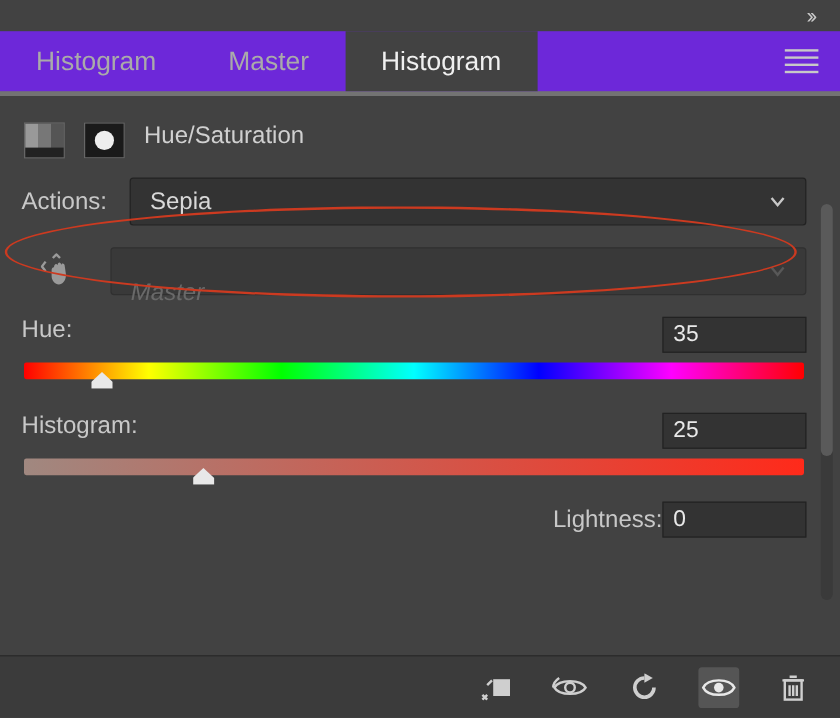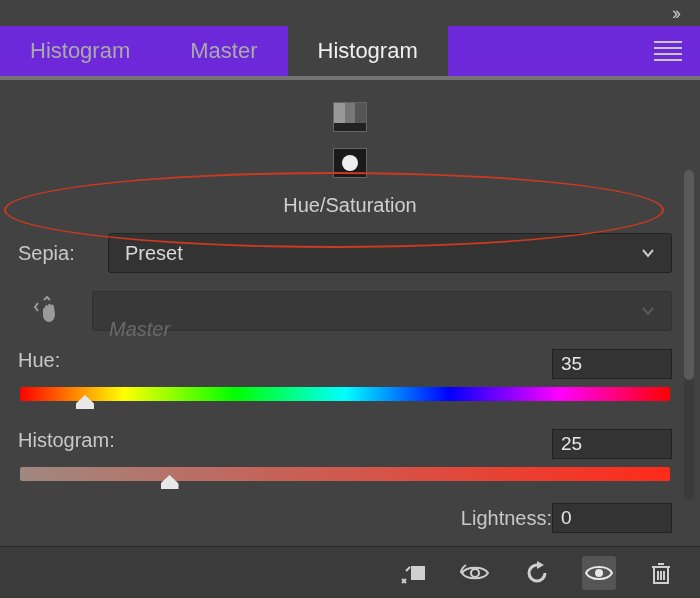--- a/index.html
+++ b/index.html
@@ -10,21 +10,21 @@
   .topbar { height: 26px; display:flex; justify-content:flex-end; align-items:center; padding-right:22px;}
   .expand-icon { color:#c8c8c8; letter-spacing:-3px; font-size:18px; cursor:pointer;}
 
   .tabrow { display:flex; align-items:center; height:54px; background:#6d28d9; border-bottom:4px solid #737373;}
   .tab { padding:0 30px; height:100%; display:flex; align-items:center; font-size:22px; color:#aaaaaa; cursor:pointer;}
   .tab.active { background:#424242; color:#f0f0f0; }
   .spacer { flex:1; }
   .menu-icon { width:28px; height:54px; display:flex; flex-direction:column; justify-content:center; gap:4px; margin-right:18px; cursor:pointer;}
   .menu-icon div { height:2px; background:#c8c8c8;}
 
-  .header { display:flex; align-items:center; gap:16px; padding:22px 20px 12px 20px;flex-direction:column;}
+  .header { display:flex; align-items:flex-start; gap:16px; padding:22px 20px 12px 20px;}
   .adj-icon { width:34px; height:30px; border:1px solid #666; background:linear-gradient(90deg,#999 0%,#999 33%,#777 33%,#777 66%,#555 66%,#555 100%); position:relative;}
   .adj-icon::after{content:"";position:absolute;bottom:0;left:0;right:0;height:8px;background:#222;}
   .mask-icon { width:34px; height:30px; background:#1a1a1a; border:1px solid #666; display:flex; align-items:center; justify-content:center;}
   .mask-icon::after{content:"";width:16px;height:16px;border-radius:50%;background:#eee;}
   .header-title { font-size:20px; color:#d0d0d0;}
 
   .highlight-ellipse { position:absolute; left:4px; top:172px; width:660px; height:76px; border:2px solid #cc3a20; border-radius:50%; pointer-events:none; z-index:5;}
 
   .body { padding: 4px 28px 0 18px; position:relative;}
   .row { display:flex; align-items:center; margin-bottom:18px;}
@@ -91,23 +91,23 @@
     <div class="adj-icon"></div>
     <div class="mask-icon"></div>
     <div class="header-title">Hue/Saturation</div>
   </div>
 
   <div class="highlight-ellipse"></div>
 
   <div class="body">
 
     <div class="row preset-row">
-      <div class="label">Sepia:</div>
+      <div class="label">Actions:</div>
       <div class="dropdown">
-        <span class="val">Preset</span>
+        <span class="val">Sepia</span>
         <span class="chev">
           <svg width="14" height="14" viewBox="0 0 14 14">
               <path d="M2 4 L7 10 L12 4" stroke="#c8c8c8" stroke-width="2" fill="none"></path>
             </svg>
         </span>
       </div>
     </div>
 
     <div class="row scrubby-row">
       <div class="scrubby-icon">

